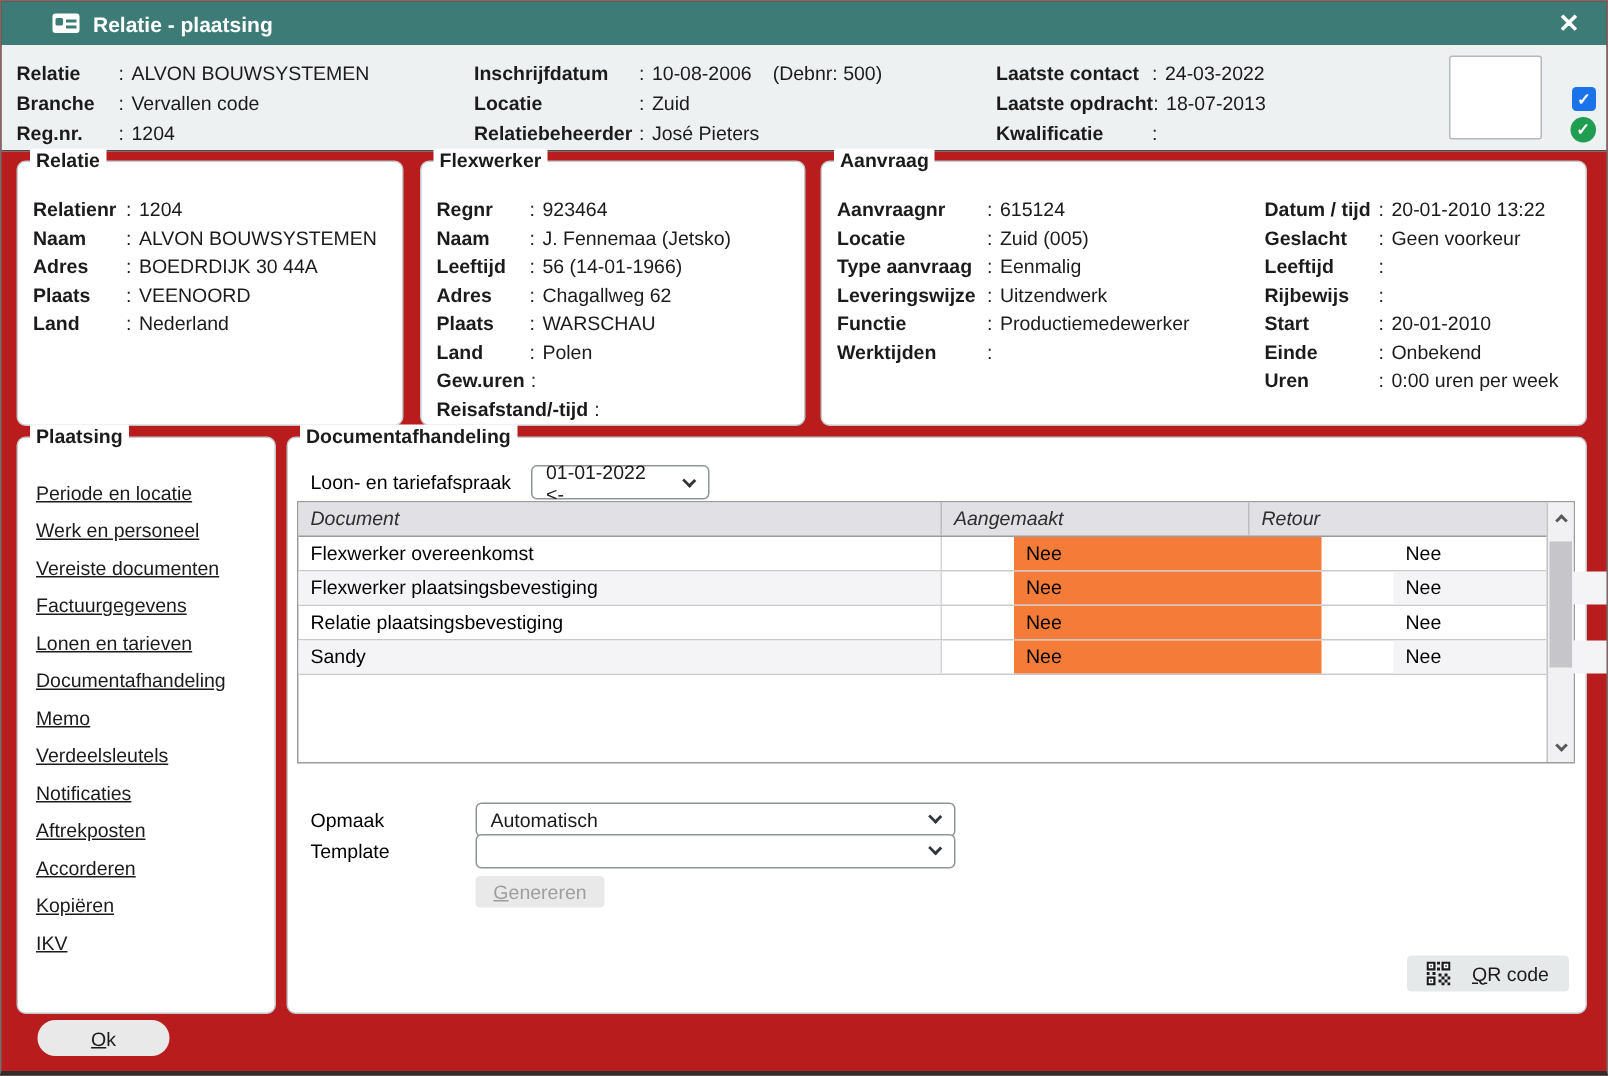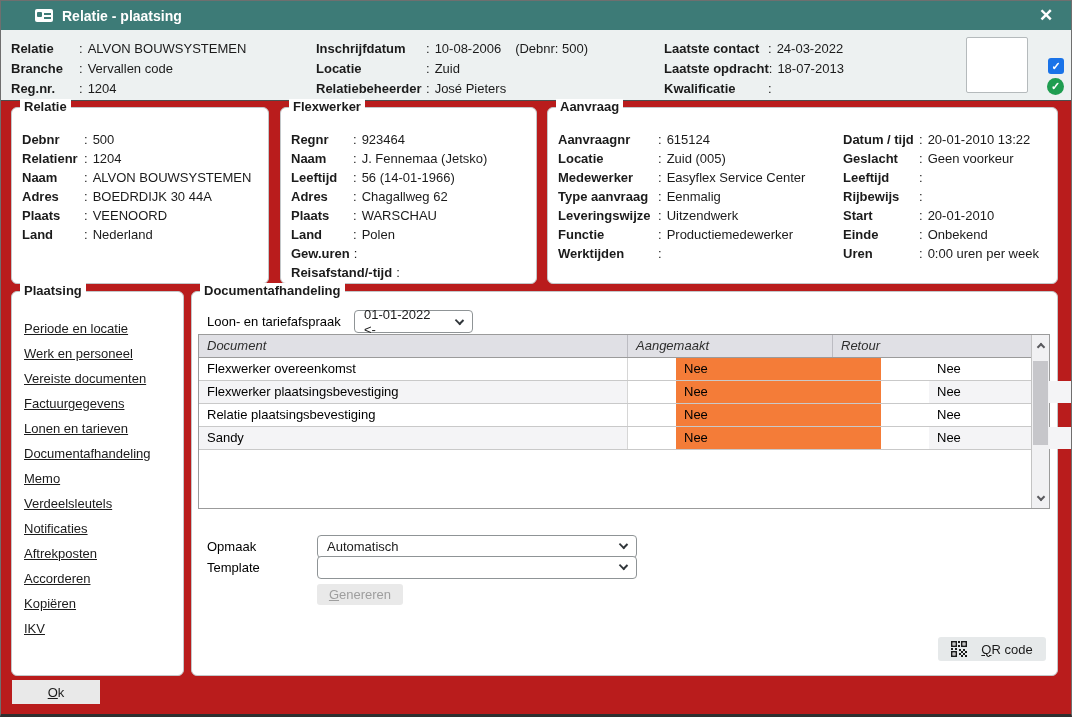--- a/index.html
+++ b/index.html
@@ -88,21 +88,21 @@
   .form-row .flabel { width:110px; }
   .dd-wide { width:320px; }
   .btn { border:none; border-radius:3px; background:#e9e9e9; font-size:13px; font-family:"Liberation Sans", sans-serif; cursor:pointer; color:#1b1b1b; }
   .btn .btn-label { display:block; }
   .btn .btn-label::first-letter { text-decoration:underline; }
   .btn-genereren { position:absolute; left:125px; top:292px; width:86px; height:21px; color:#9e9e9e; background:#e9e9e9; }
   .btn-qr { position:absolute; right:11px; bottom:14px; height:24px; width:108px; background:#e6e9ea; display:flex; align-items:center; justify-content:center; gap:14px; }
   .btn-qr .btn-label { display:block; }
   .btn-qr .btn-label::first-letter { text-decoration:underline; }
 
-  .btn-ok { position:absolute; left:11px; top:679px; width:88px; height:24px; background:#e9e9e9; border-radius:0; }
+  .btn-ok { position:absolute; left:24px; top:679px; width:88px; height:24px; background:#e9e9e9; border-radius:12px; }
 </style>
 </head>
 <body>
 
 <div class="window">
 
   <div class="titlebar">
     <span class="title-icon">
         <span class="pic"></span>
         <span class="l1"></span>
@@ -167,25 +167,20 @@
     </div>
     <div class="photo-box"></div>
     <span class="chk-blue"></span>
     <span class="chk-green"></span>
   </div>
 
   <div class="gbox box-relatie">
     <span class="legend">Relatie</span>
     <div class="kv-list">
       <div class="kv">
-          <span class="lbl">Debnr</span>
-          <span class="c"></span>
-          <span>500</span>
-        </div>
-      <div class="kv">
           <span class="lbl">Relatienr</span>
           <span class="c"></span>
           <span>1204</span>
         </div>
       <div class="kv">
           <span class="lbl">Naam</span>
           <span class="c"></span>
           <span>ALVON BOUWSYSTEMEN</span>
         </div>
       <div class="kv">
@@ -257,25 +252,20 @@
     <div class="kv-list aanv-left">
       <div class="kv">
           <span class="lbl">Aanvraagnr</span>
           <span class="c"></span>
           <span>615124</span>
         </div>
       <div class="kv">
           <span class="lbl">Locatie</span>
           <span class="c"></span>
           <span>Zuid (005)</span>
-        </div>
-      <div class="kv">
-          <span class="lbl">Medewerker</span>
-          <span class="c"></span>
-          <span>Easyflex Service Center</span>
         </div>
       <div class="kv">
           <span class="lbl">Type aanvraag</span>
           <span class="c"></span>
           <span>Eenmalig</span>
         </div>
       <div class="kv">
           <span class="lbl">Leveringswijze</span>
           <span class="c"></span>
           <span>Uitzendwerk</span>

